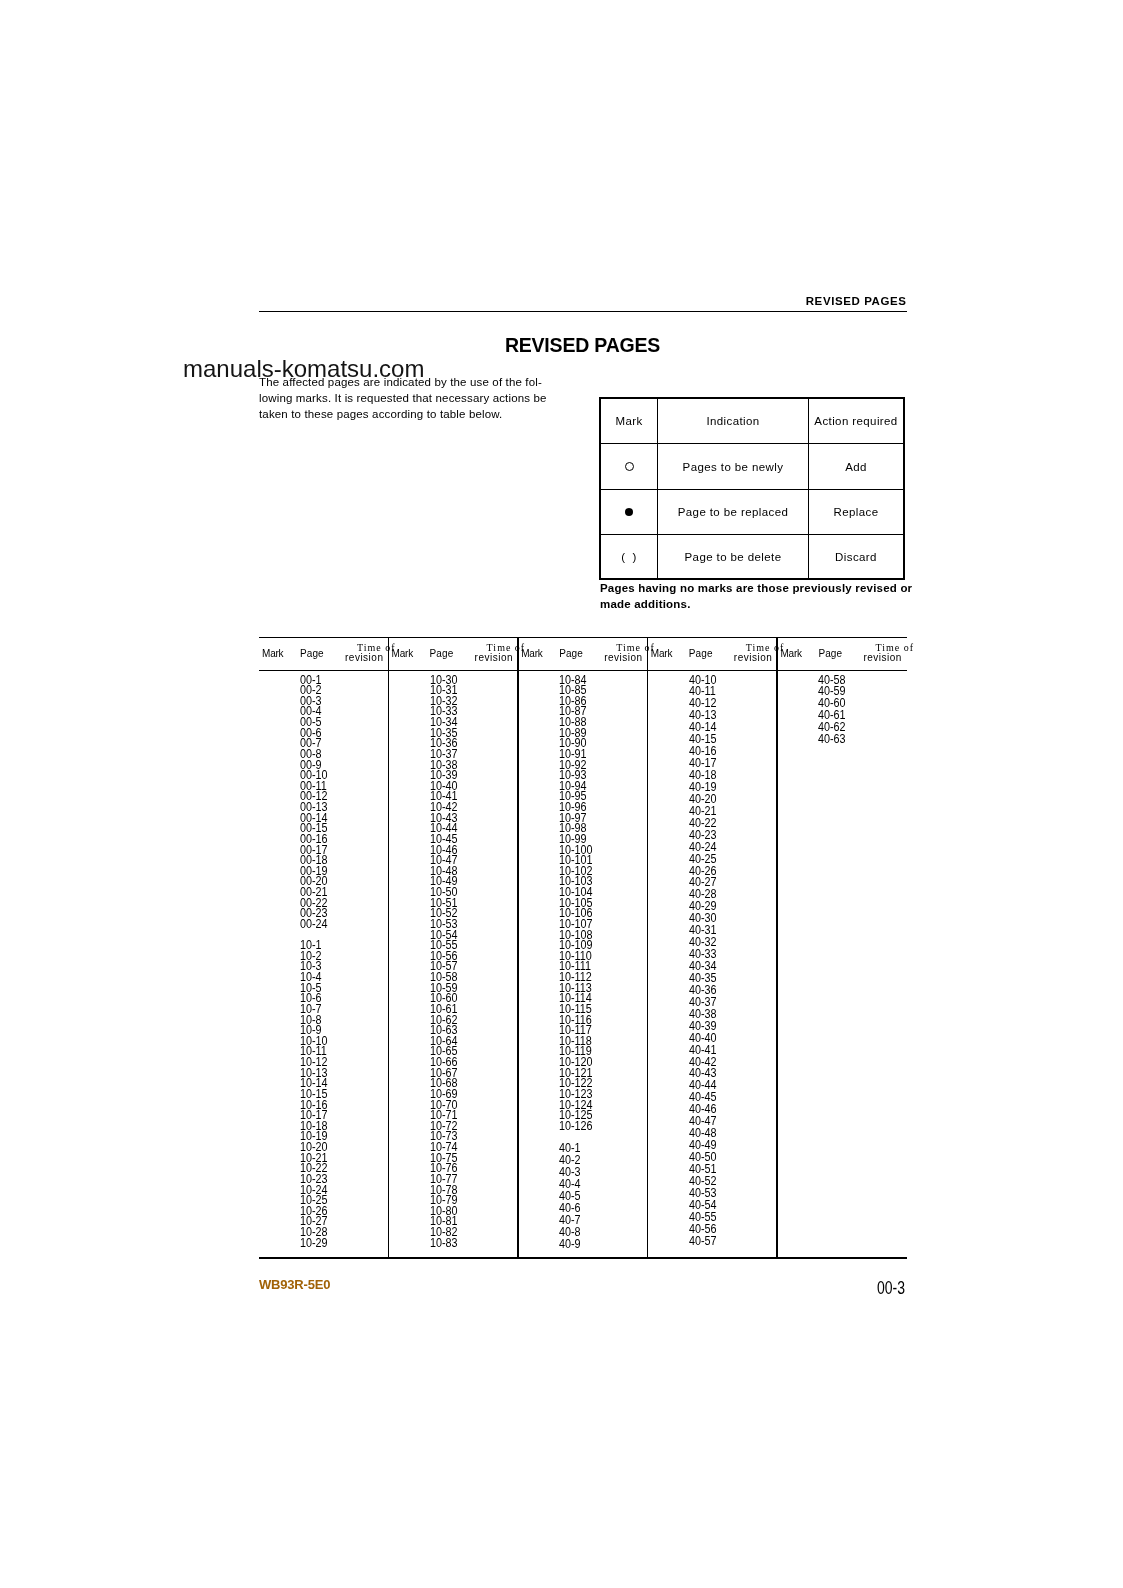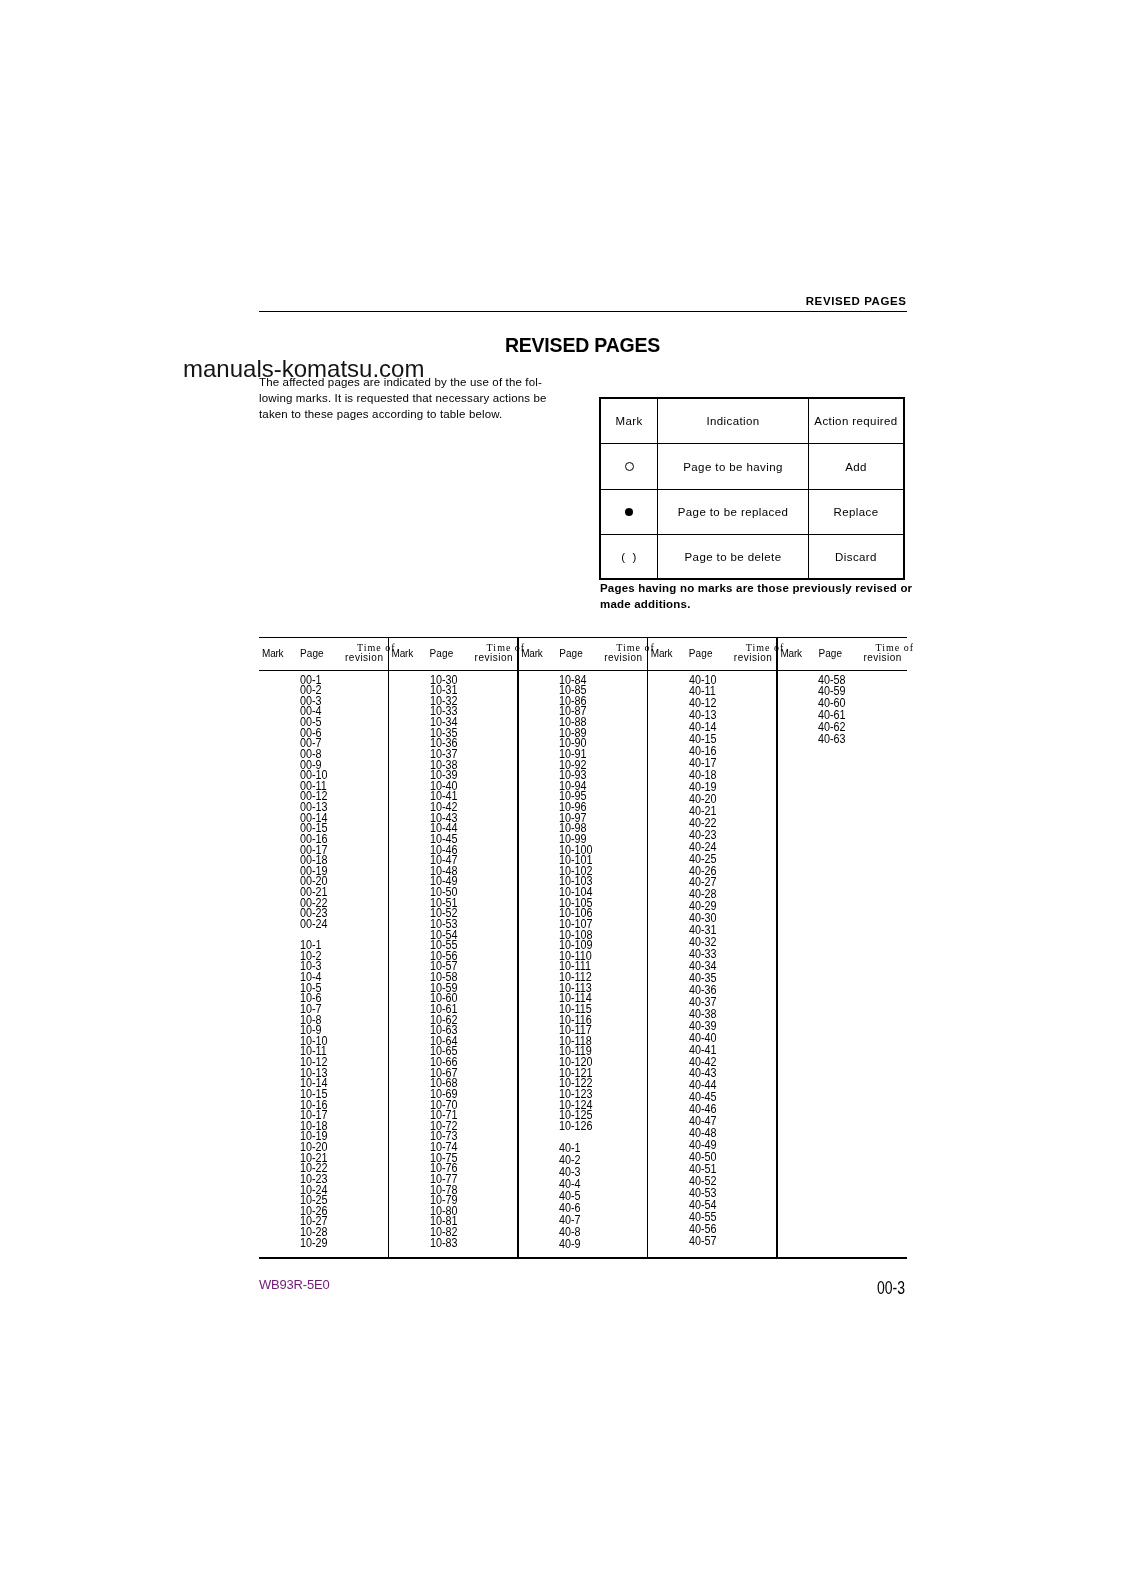--- a/index.html
+++ b/index.html
@@ -74,21 +74,21 @@
     font-size: 12px; transform: scaleX(0.9); transform-origin: left top;
     white-space: nowrap;
   }
   .col .entry { height: 10.63px; line-height: 10.63px; }
   .col .ch-40 .entry { height: 11.95px; line-height: 11.95px; }
   .col .spacer { height: 10.63px; }
   .col .spacer.ch-40 { height: 11.95px; }
 
   .footer-model {
     left: 259px; top: 1278px; font-size: 13px; line-height: 13px;
-    color: #701a75; white-space: nowrap; letter-spacing: -0.2px;
+    color: #a16207; white-space: nowrap; letter-spacing: -0.2px; font-weight: bold;
   }
   .footer-page {
     right: 218px; top: 1279.5px; font-size: 17.5px; line-height: 17.5px;
     transform: scaleX(0.8); transform-origin: right center; white-space: nowrap;
   }
 </style>
 </head>
 <body>
 
 <div class="abs running-header"><span>REVISED PAGES</span></div>
@@ -102,21 +102,21 @@
   <div>lowing marks. It is requested that necessary actions be</div>
   <div>taken to these pages according to table below.</div>
 </div>
 
 <div class="abs marks">
   <div class="cell">Mark</div>
   <div class="cell">Indication</div>
   <div class="cell last-col">Action required</div>
 
   <div class="cell"><span class="open-circle"></span></div>
-  <div class="cell">Page to be having</div>
+  <div class="cell">Pages to be newly</div>
   <div class="cell last-col">Add</div>
 
   <div class="cell"><span class="filled-circle"></span></div>
   <div class="cell">Page to be replaced</div>
   <div class="cell last-col">Replace</div>
 
   <div class="cell last-row">(  )</div>
   <div class="cell last-row">Page to be delete</div>
   <div class="cell last-row last-col">Discard</div>
 </div>

